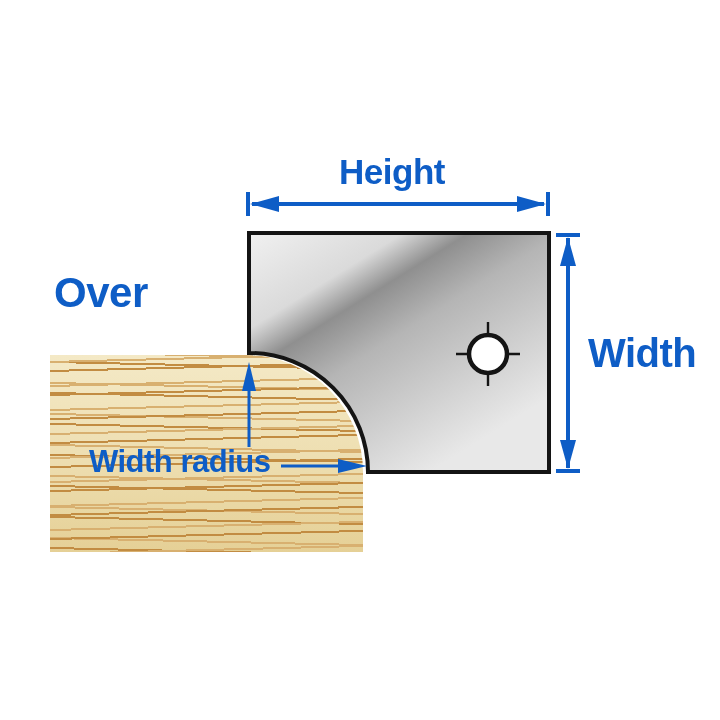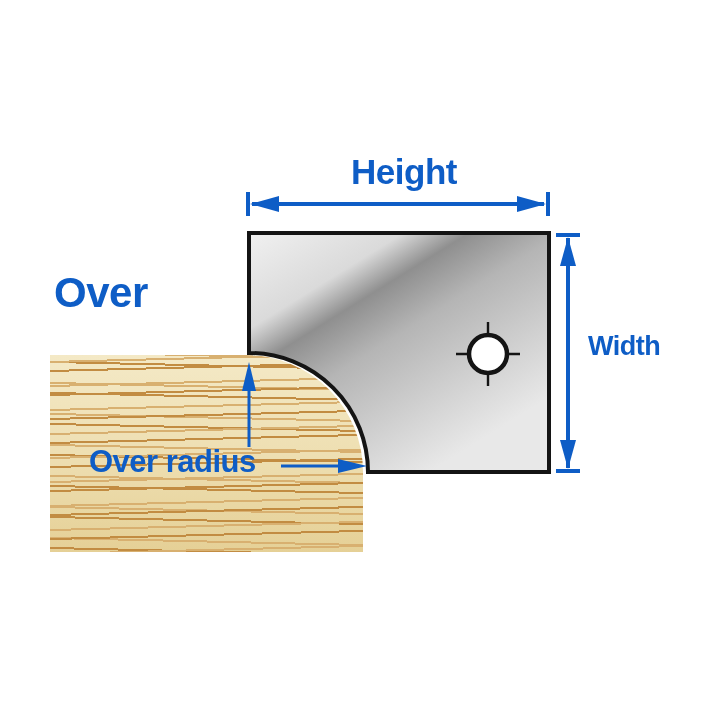--- a/index.html
+++ b/index.html
@@ -80,29 +80,29 @@
   
   .label {
     position: absolute;
     color: var(--annotation-blue);
     font-weight: bold;
     line-height: 1;
     white-space: nowrap;
     letter-spacing: -0.5px;
   }
   .height-label {
-    left: 404px;
+    left: 392px;
     top: 154px;
     transform: translateX(-50%);
     font-size: 35px;
   }
   .width-label {
     left: 588px;
     top: 333px;
-    font-size: 27px;
+    font-size: 40px;
   }
   .over-label {
     left: 54px;
     top: 272px;
     font-size: 42px;
   }
   .open-radius-label {
     left: 89px;
     top: 446px;
     font-size: 31px;
@@ -160,15 +160,15 @@
       <polygon points="367,466 338,459 338,473"></polygon>
     </g>
   </svg>
 
   <div class="label height-label">Height</div>
 
   <div class="label width-label">Width</div>
 
   <div class="label over-label">Over</div>
 
-  <div class="label open-radius-label">Over radius</div>
+  <div class="label open-radius-label">Width radius</div>
 
 </div>
 
 </body></html>

